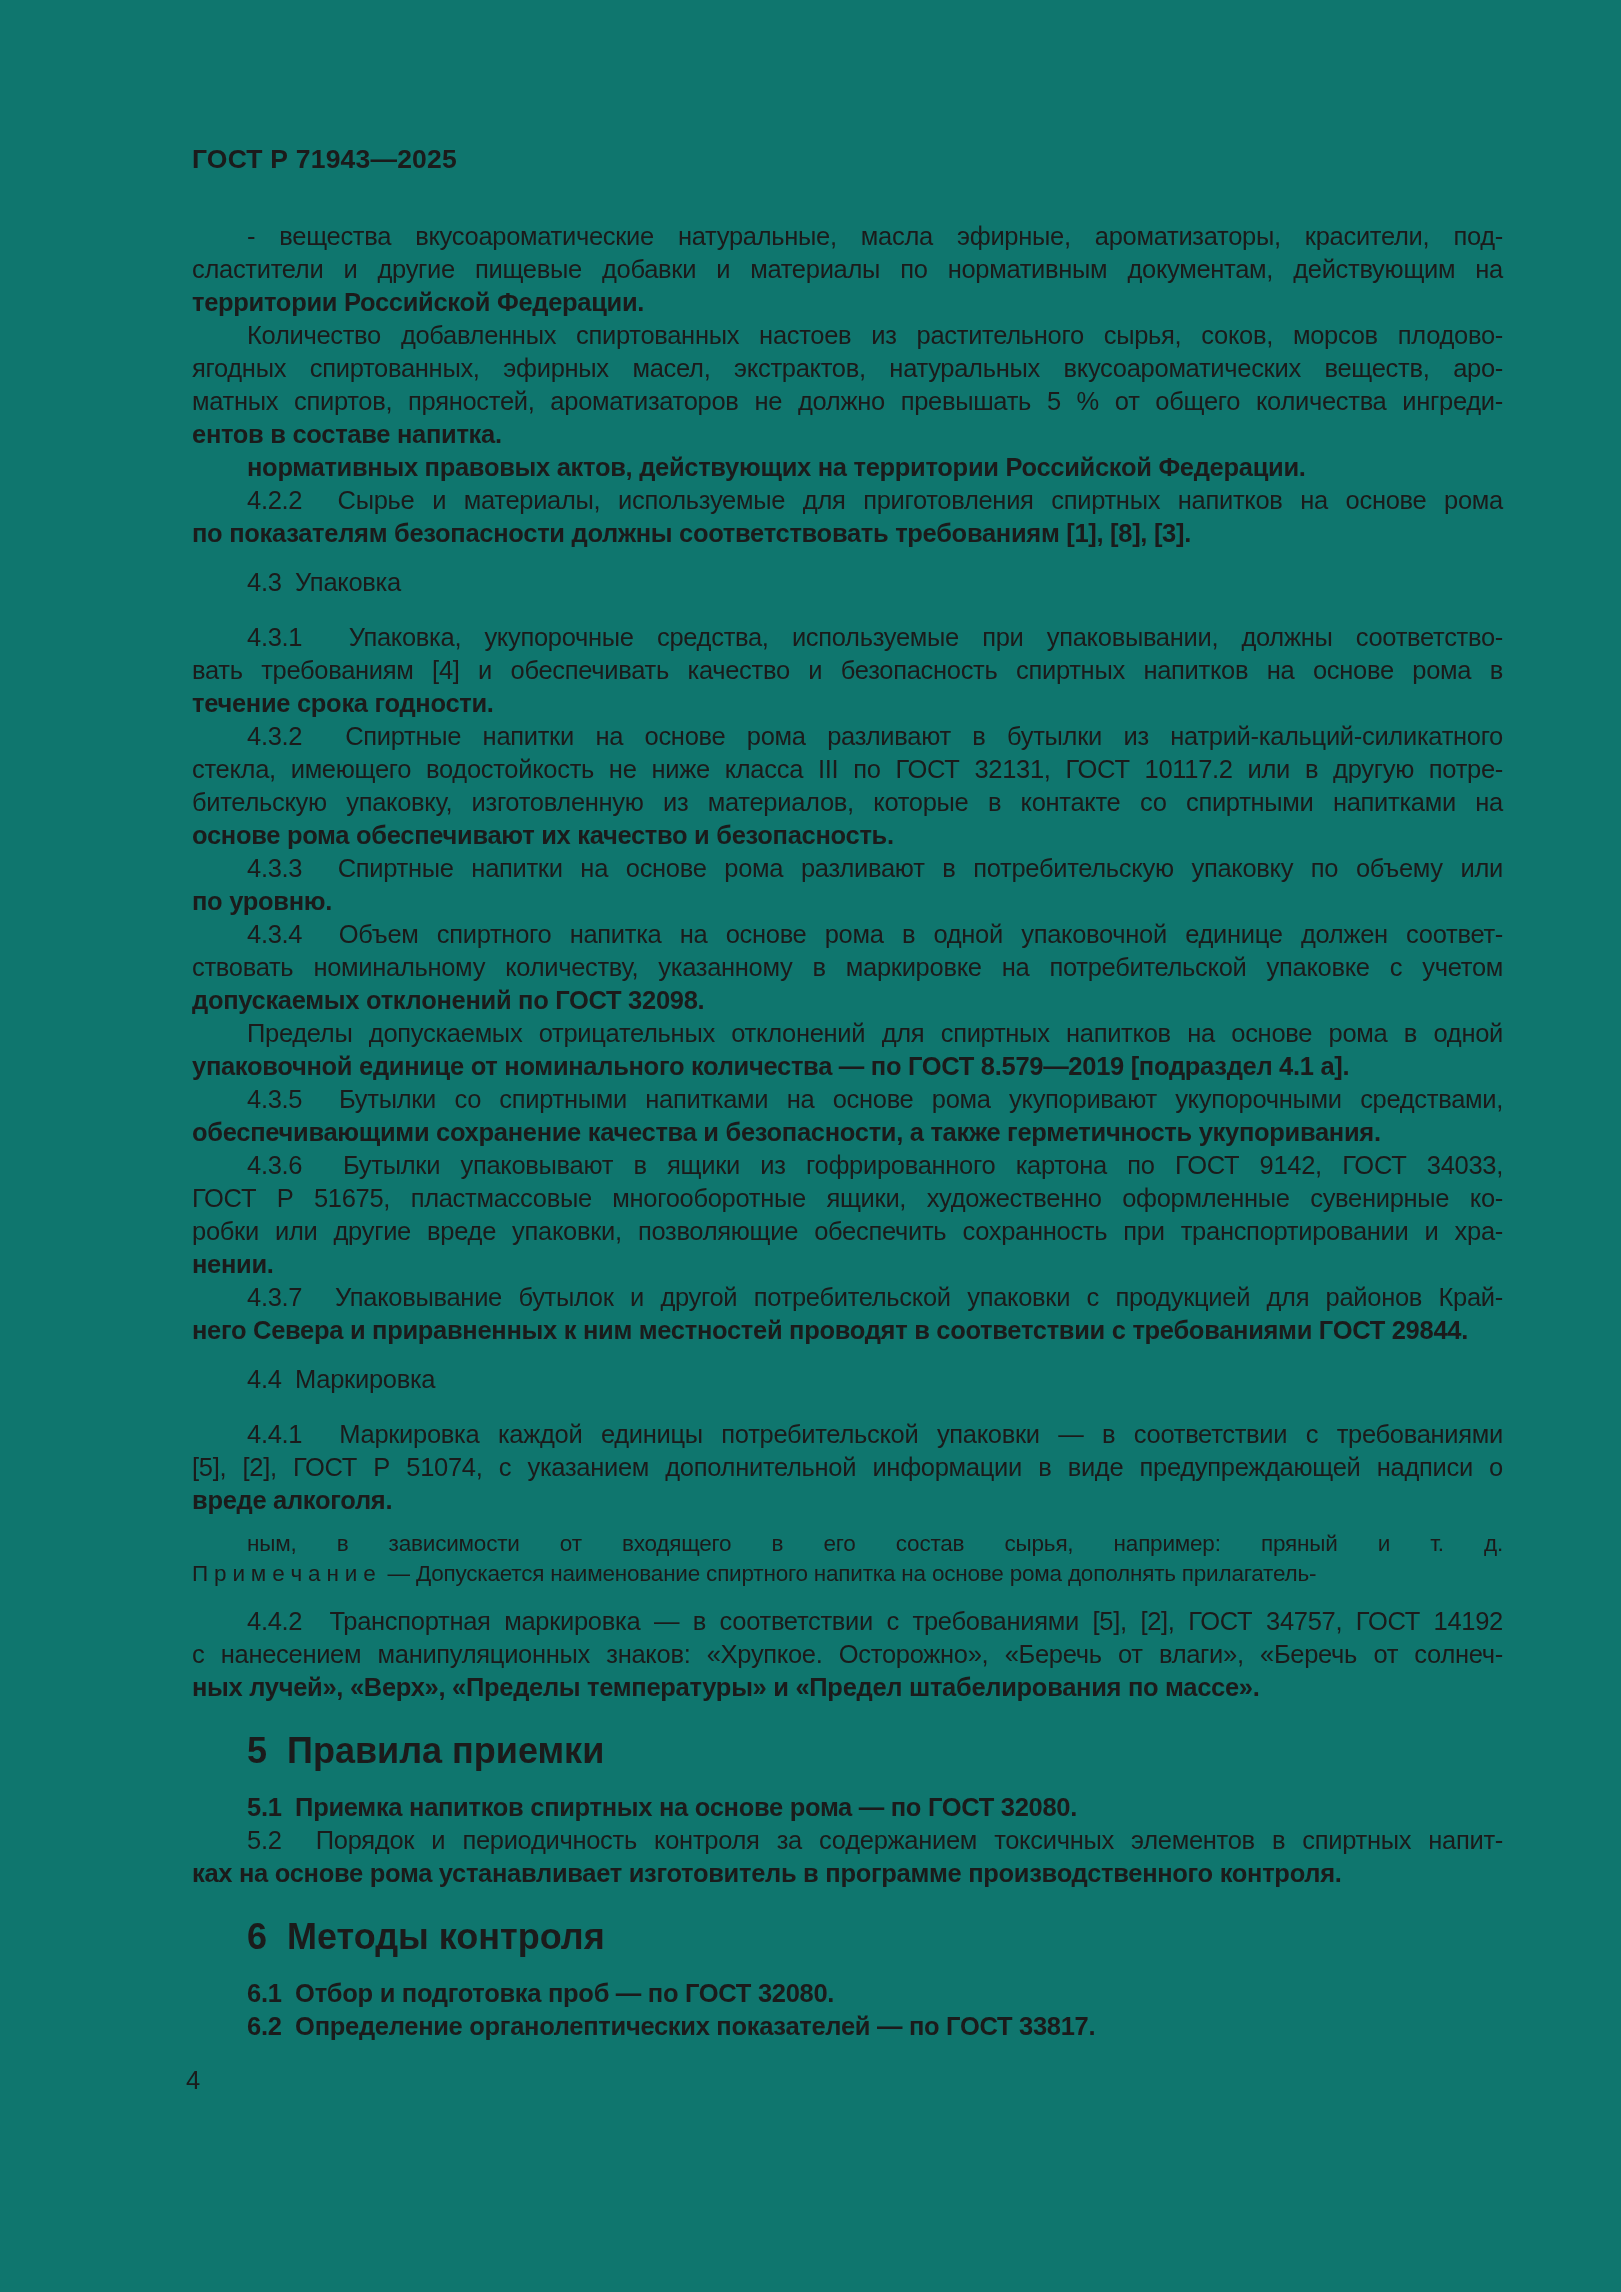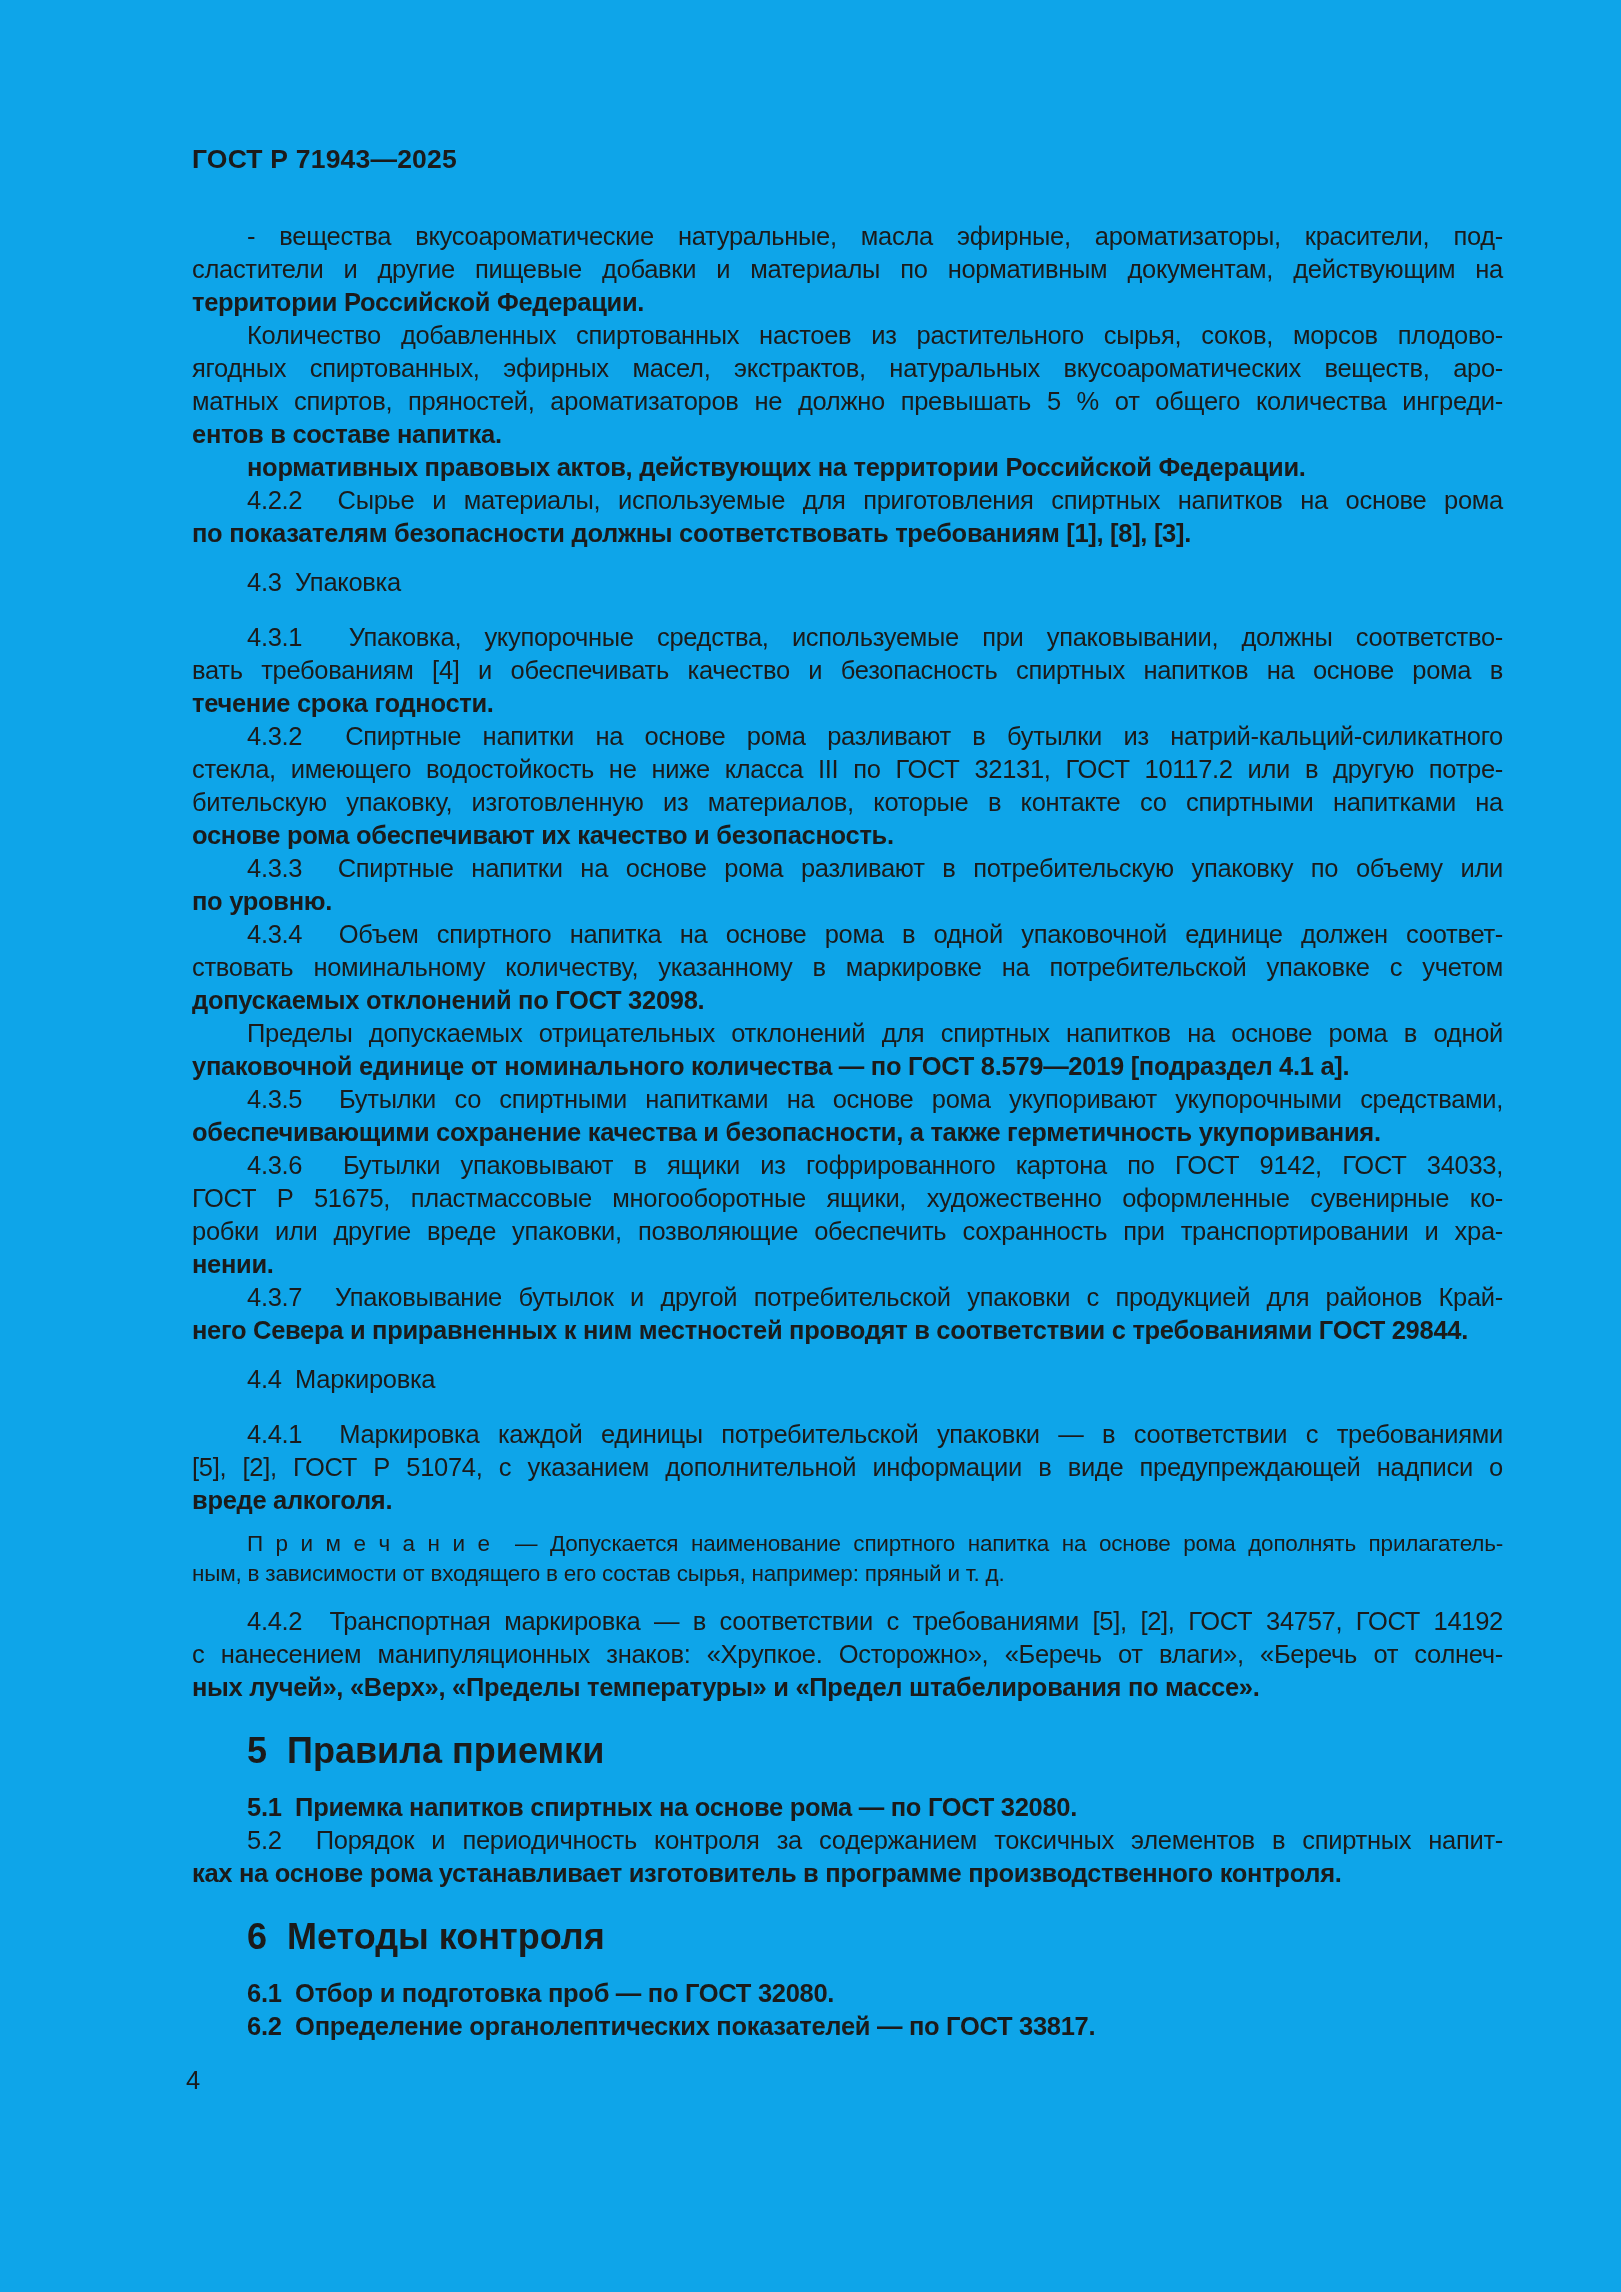--- a/index.html
+++ b/index.html
@@ -4,21 +4,21 @@
 <style>
   html, body {
     margin: 0;
     padding: 0;
     background: #ffffff;
   }
   .page {
     position: relative;
     width: 1621px;
     height: 2293px;
-    background: #0ea5e9;
+    background: #0f766e;
     font-family: "Liberation Sans", "DejaVu Sans", sans-serif;
     color: #1b1b1b;
     overflow: hidden;
   }
   .content {
     position: absolute;
     left: 192px;
     top: 143px;
     width: 1311px;
   }
@@ -145,22 +145,22 @@
         </div>
         <div class="block h2">
           <div class="line">4.4&nbsp; Маркировка</div>
         </div>
         <div class="block para indent">
           <div class="line">4.4.1&nbsp; Маркировка каждой единицы потребительской упаковки — в соответствии с требованиями</div>
           <div class="line">[5], [2], ГОСТ Р 51074, с указанием дополнительной информации в виде предупреждающей надписи о</div>
           <div class="line">вреде алкоголя.</div>
         </div>
         <div class="block note indent">
+          <div class="line">ным, в зависимости от входящего в его состав сырья, например: пряный и т. д.</div>
           <div class="line">П р и м е ч а н и е&nbsp; — Допускается наименование спиртного напитка на основе рома дополнять прилагатель-</div>
-          <div class="line">ным, в зависимости от входящего в его состав сырья, например: пряный и т. д.</div>
         </div>
         <div class="block para indent">
           <div class="line">4.4.2&nbsp; Транспортная маркировка — в соответствии с требованиями [5], [2], ГОСТ 34757, ГОСТ 14192</div>
           <div class="line">с нанесением манипуляционных знаков: «Хрупкое. Осторожно», «Беречь от влаги», «Беречь от солнеч-</div>
           <div class="line">ных лучей», «Верх», «Пределы температуры» и «Предел штабелирования по массе».</div>
         </div>
         <div class="block h1">
           <div class="line">5&nbsp; Правила приемки</div>
         </div>
         <div class="block para indent">

